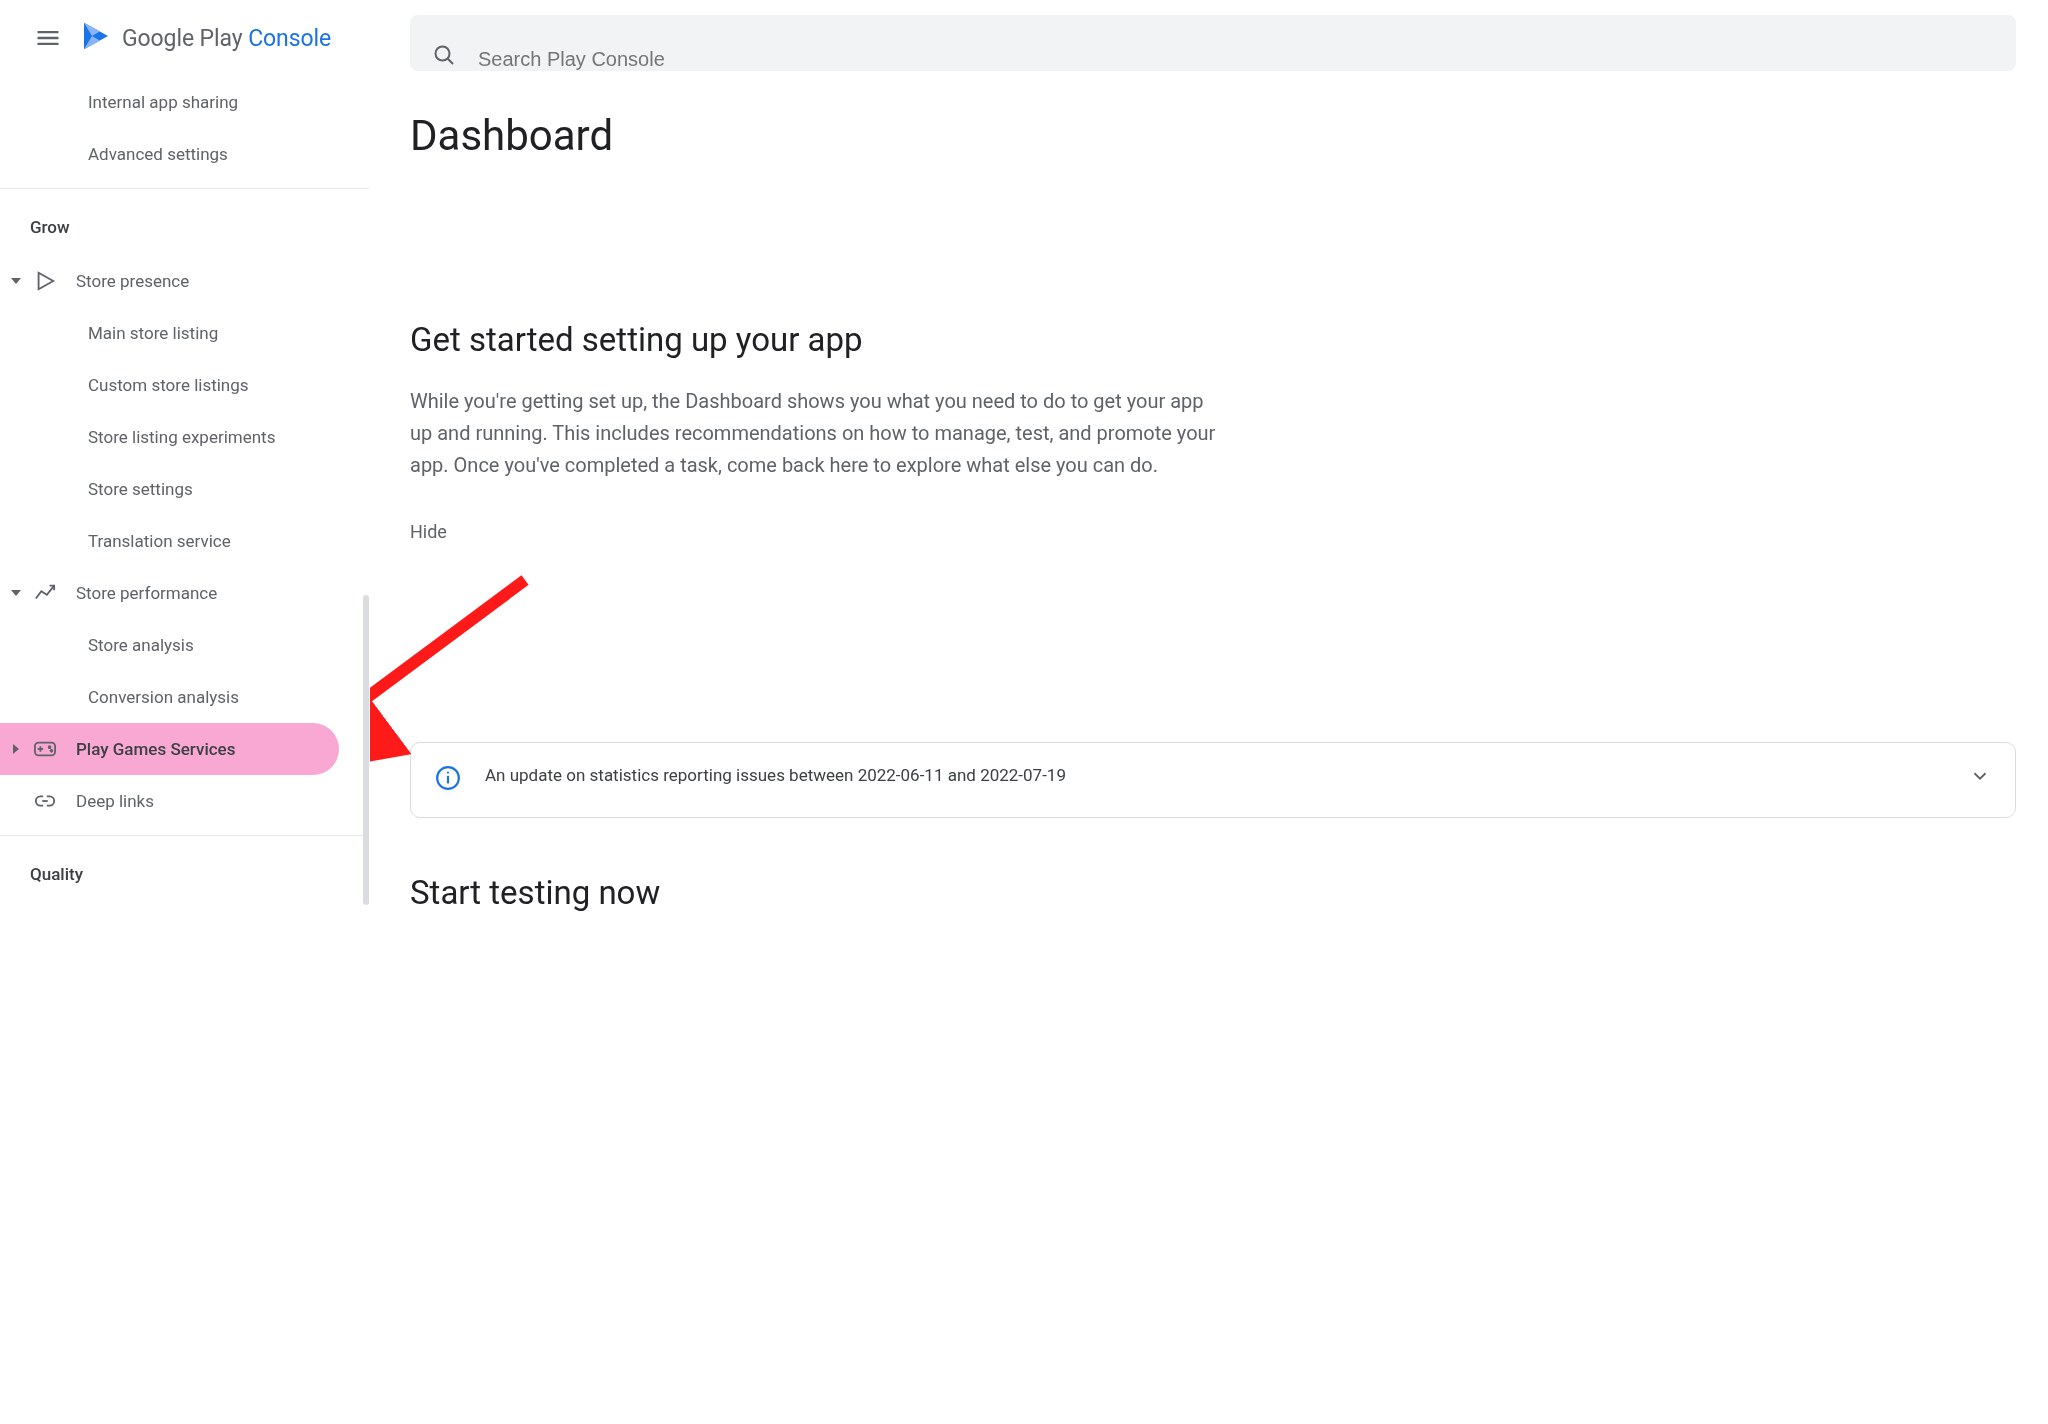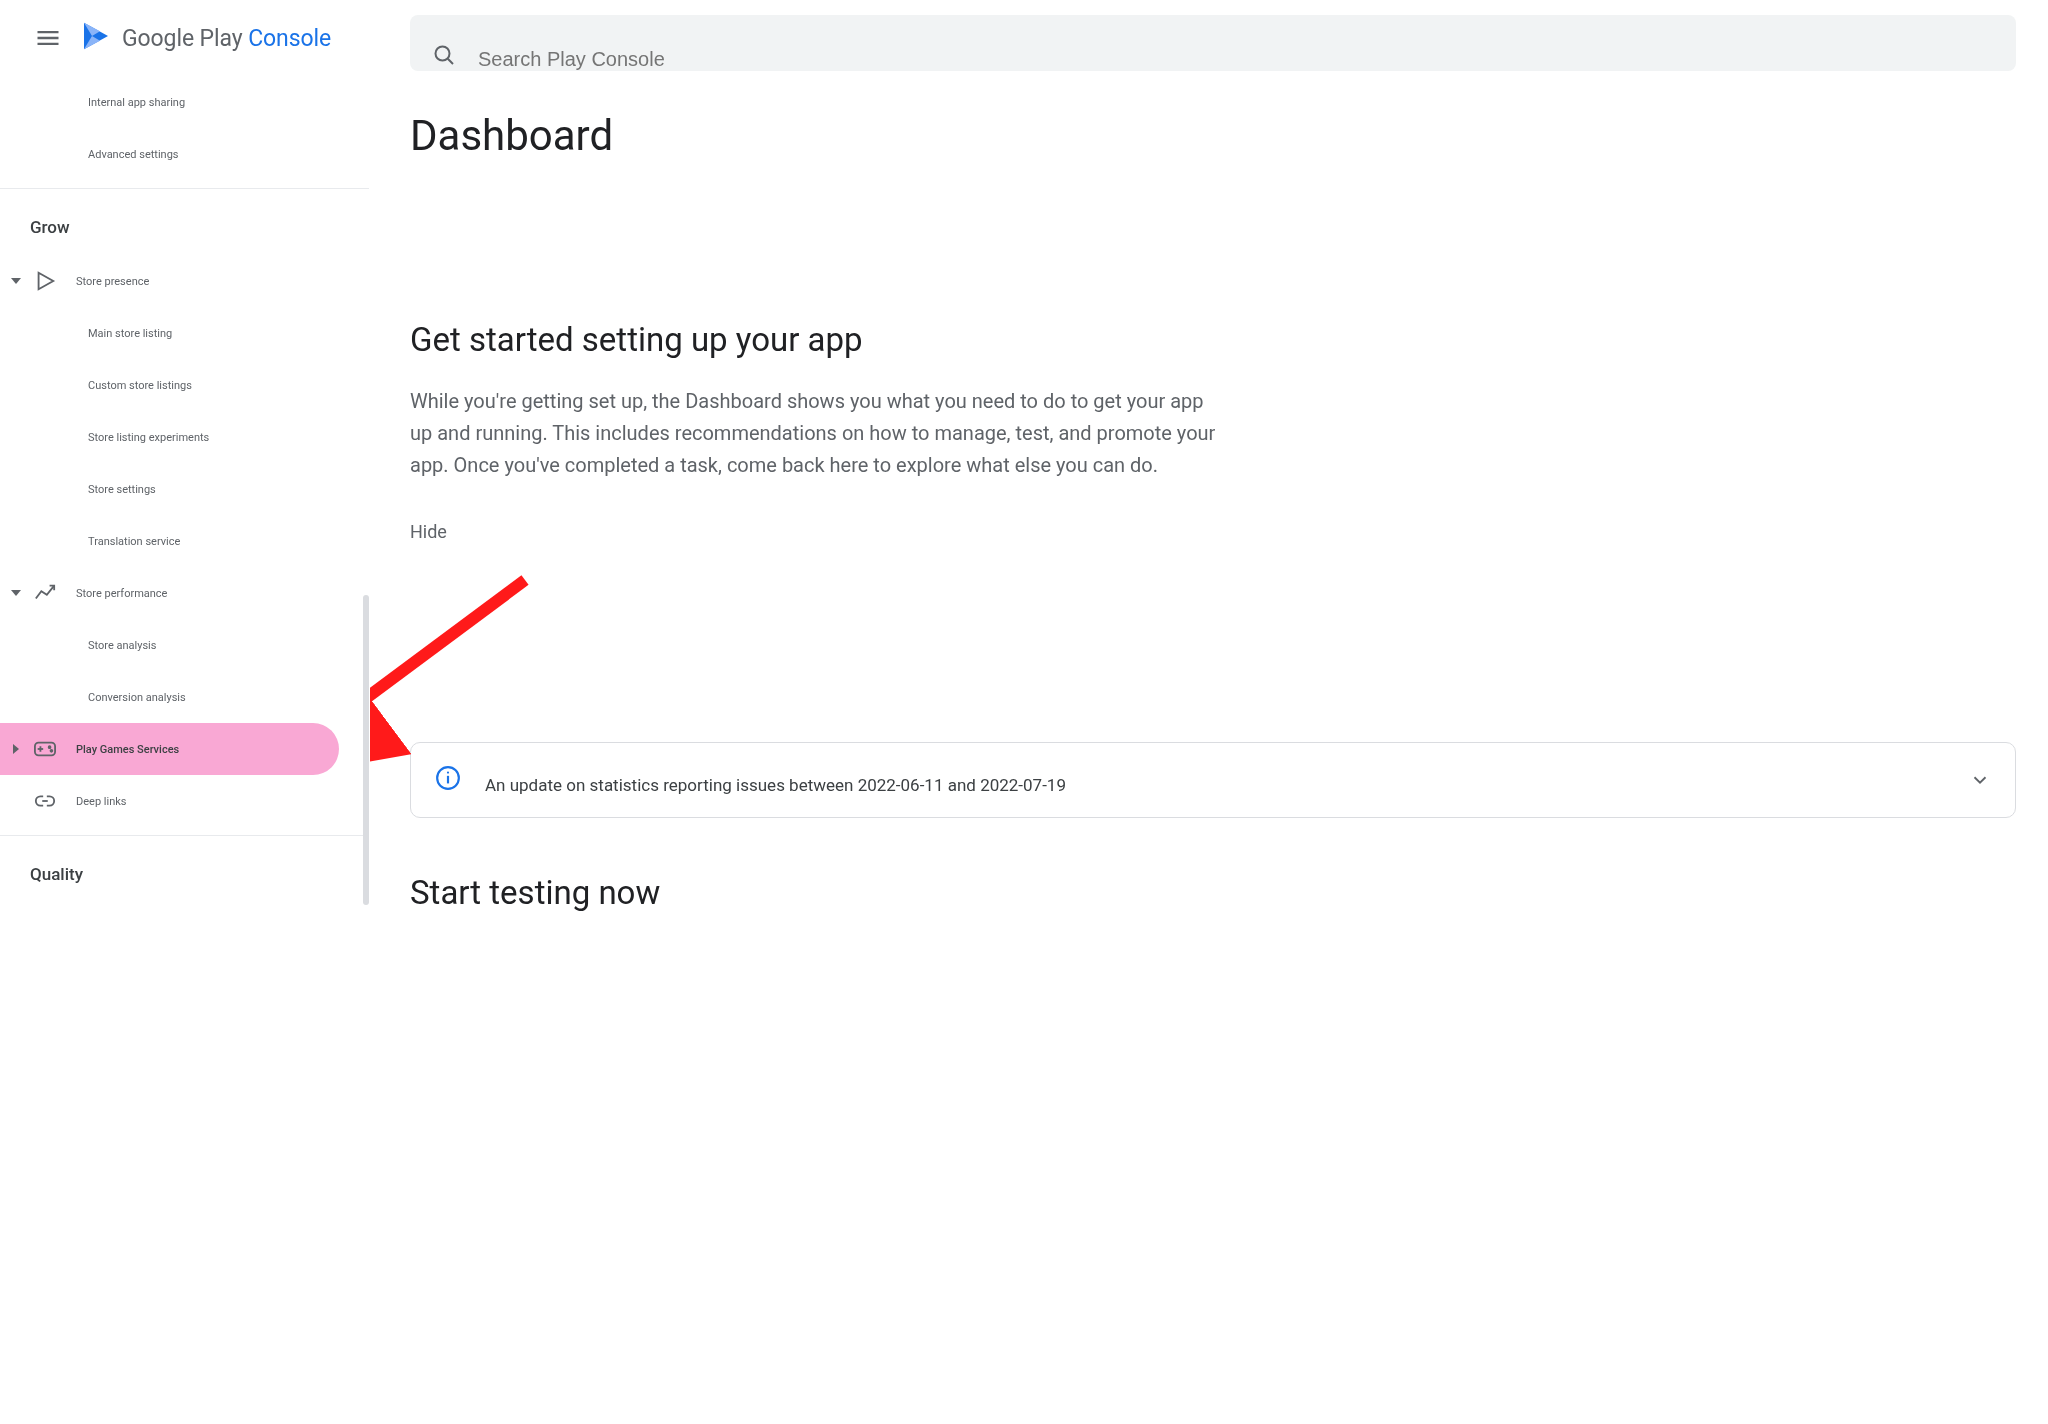--- a/index.html
+++ b/index.html
@@ -37,21 +37,21 @@
     .menu-icon { width: 28px; height: 28px; color: #5f6368; cursor: pointer; }
     .logo { display: flex; align-items: center; gap: 10px; cursor: pointer; }
     .logo-mark svg { width: 32px; height: 32px; }
     .logo-text { font-size: 23px; letter-spacing: -0.1px; }
     .logo-text .gp { color: #5f6368; margin-top: 14px; }
     .logo-text .cons { color: #1a73e8; }
     .nav-item, .nav-sub {
       display: flex;
       align-items: center;
       color: #5f6368;
-      font-size: 11px;
+      font-size: 17px;
       height: 52px;
       cursor: pointer;
     }
     .nav-sub { padding-left: 88px; }
     .nav-item .caret {
       width: 20px;
       display: flex;
       justify-content: center;
       margin-left: 6px;
       color: #5f6368;
@@ -112,21 +112,21 @@
     }
     .hide-link {
       font-size: 18px; color: #5f6368; margin: 40px 0 0 40px; display: inline-block; cursor:pointer;
     }
     .info-panel {
       margin: 200px 32px 0 40px;
       border: 1px solid #dadce0;
       border-radius: 10px;
       padding: 22px 24px;
       display: flex;
-      align-items: flex-end;
+      align-items: flex-start;
       gap: 24px;
       color:#3c4043;
       font-size:17px;
     }
     .info-panel .info-icon { color: #1a73e8; flex-shrink:0; }
     .info-panel .chevron { color:#5f6368; margin-left:auto; }
     h2.subtitle2 {
       font-size: 33px; font-weight: 400; color: #202124;
       margin: 55px 40px 12px 40px;
     }

